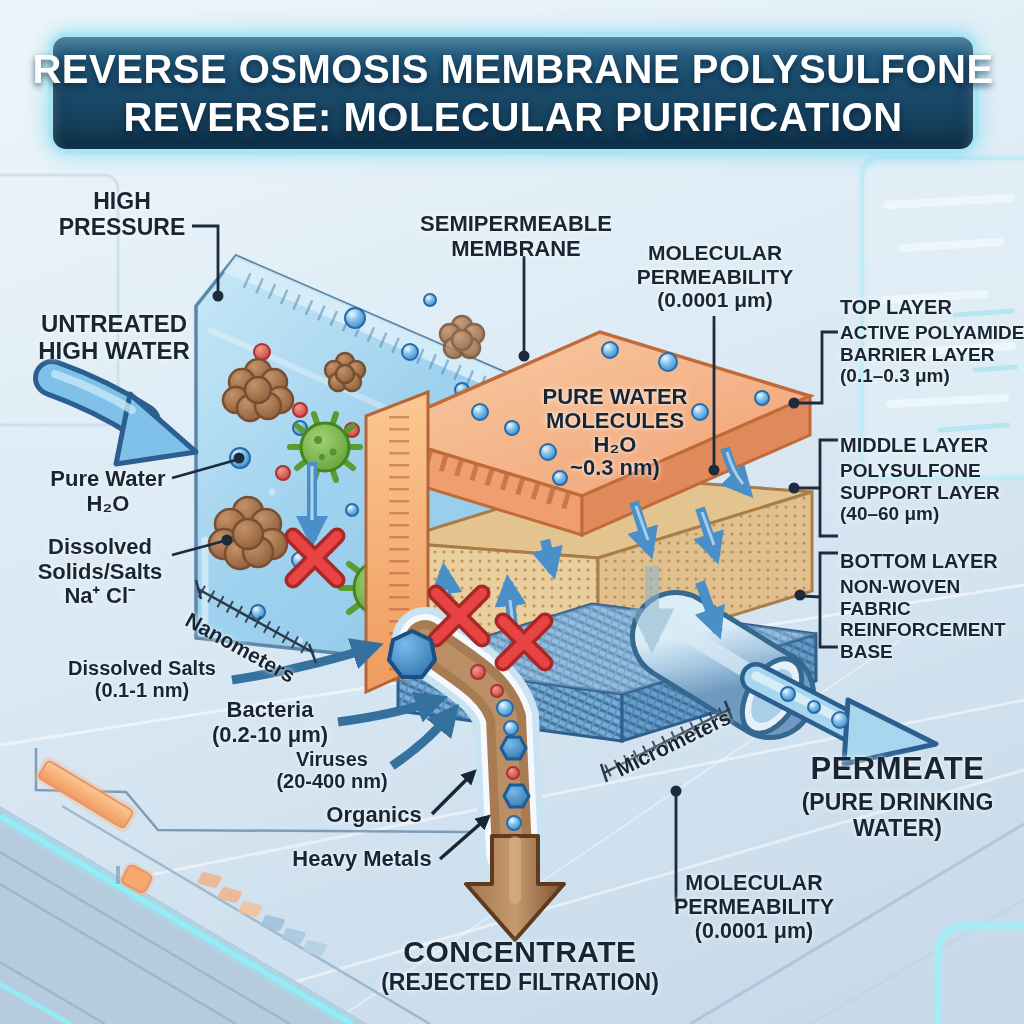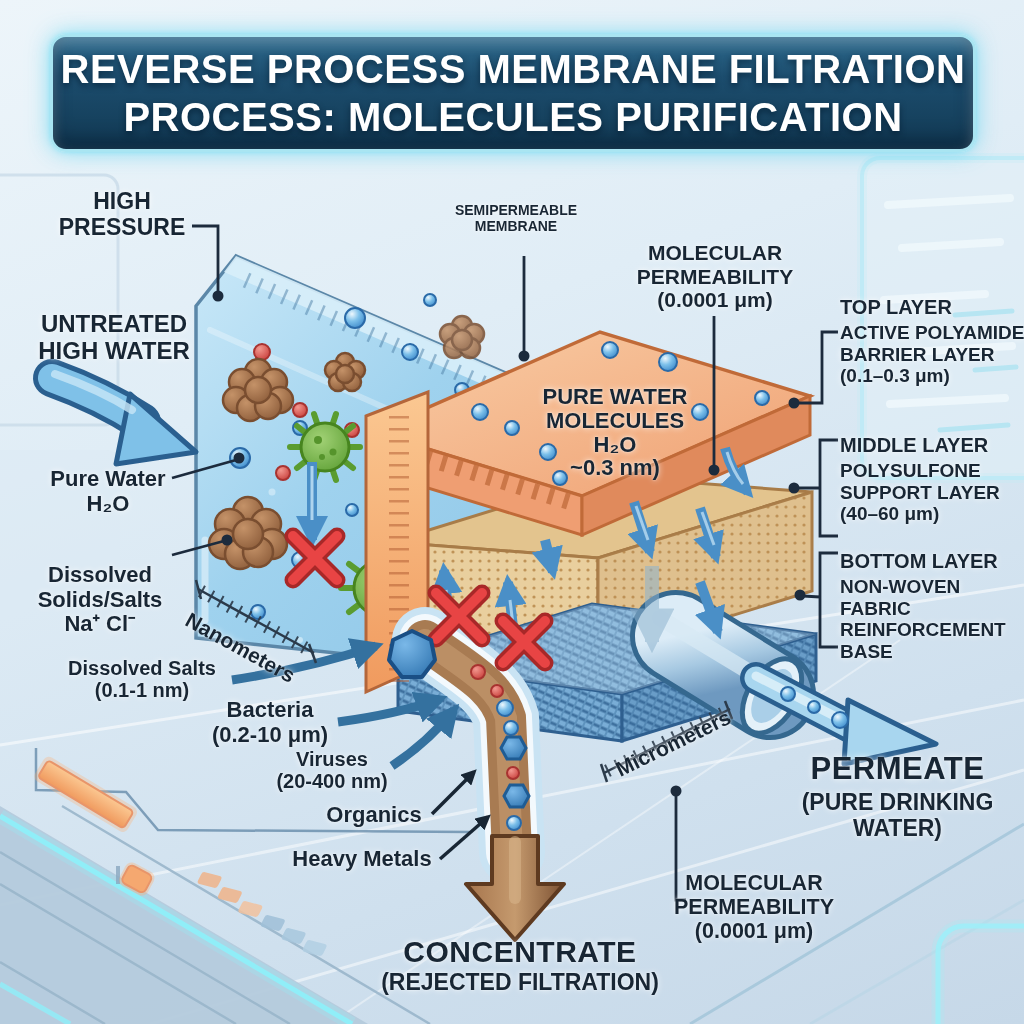--- a/index.html
+++ b/index.html
@@ -418,41 +418,41 @@
     </g>
     <g stroke="#2b3a4a">
       <path d="M604,773 L730,709" stroke-width="2.5"></path>
       <path d="M607,771 L727,711" stroke-width="13" stroke-dasharray="2 8.6" opacity=".9"></path>
       <path d="M601,764 L607,782" stroke-width="2.5"></path>
         <path d="M725,701 L732,719" stroke-width="2.5"></path>
     </g>
   </svg>
 
   <header class="title-banner">
-    <div>REVERSE PROCESS MEMBRANE FILTRATION</div>
-    <div>PROCESS: MOLECULES PURIFICATION</div>
+    <div>REVERSE OSMOSIS MEMBRANE POLYSULFONE</div>
+    <div>REVERSE: MOLECULAR PURIFICATION</div>
   </header>
 
   <div class="lbl" style="left:52px;top:189px;width:140px;font-size:23px;">HIGH
 PRESSURE</div>
 
   <div class="lbl" style="left:36px;top:311px;width:156px;font-size:24px;">UNTREATED
 HIGH WATER</div>
 
-  <div class="lbl" style="left:410px;top:203px;width:212px;font-size:14px;">SEMIPERMEABLE
+  <div class="lbl" style="left:410px;top:212px;width:212px;font-size:22px;">SEMIPERMEABLE
 MEMBRANE</div>
 
   <div class="lbl" style="left:610px;top:241px;width:210px;font-size:21px;">MOLECULAR
 PERMEABILITY
 (0.0001 μm)</div>
 
   <div class="lbl" style="left:44px;top:467px;width:128px;font-size:22px;">Pure Water
 H₂O</div>
 
-  <div class="lbl" style="left:30px;top:535px;width:140px;font-size:22px;margin-top:28px;">Dissolved
+  <div class="lbl" style="left:30px;top:535px;width:140px;font-size:22px;">Dissolved
 Solids/Salts
 Na⁺  Cl⁻</div>
 
   <div class="lbl" style="left:193px;top:608px;font-size:21px;transform:rotate(29deg);transform-origin:left top;">Nanometers</div>
 
   <div class="lbl" style="left:52px;top:657px;width:180px;font-size:20px;">Dissolved Salts
 (0.1-1 nm)</div>
 
   <div class="lbl" style="left:190px;top:698px;width:160px;font-size:22px;">Bacteria
 (0.2-10 μm)</div>

